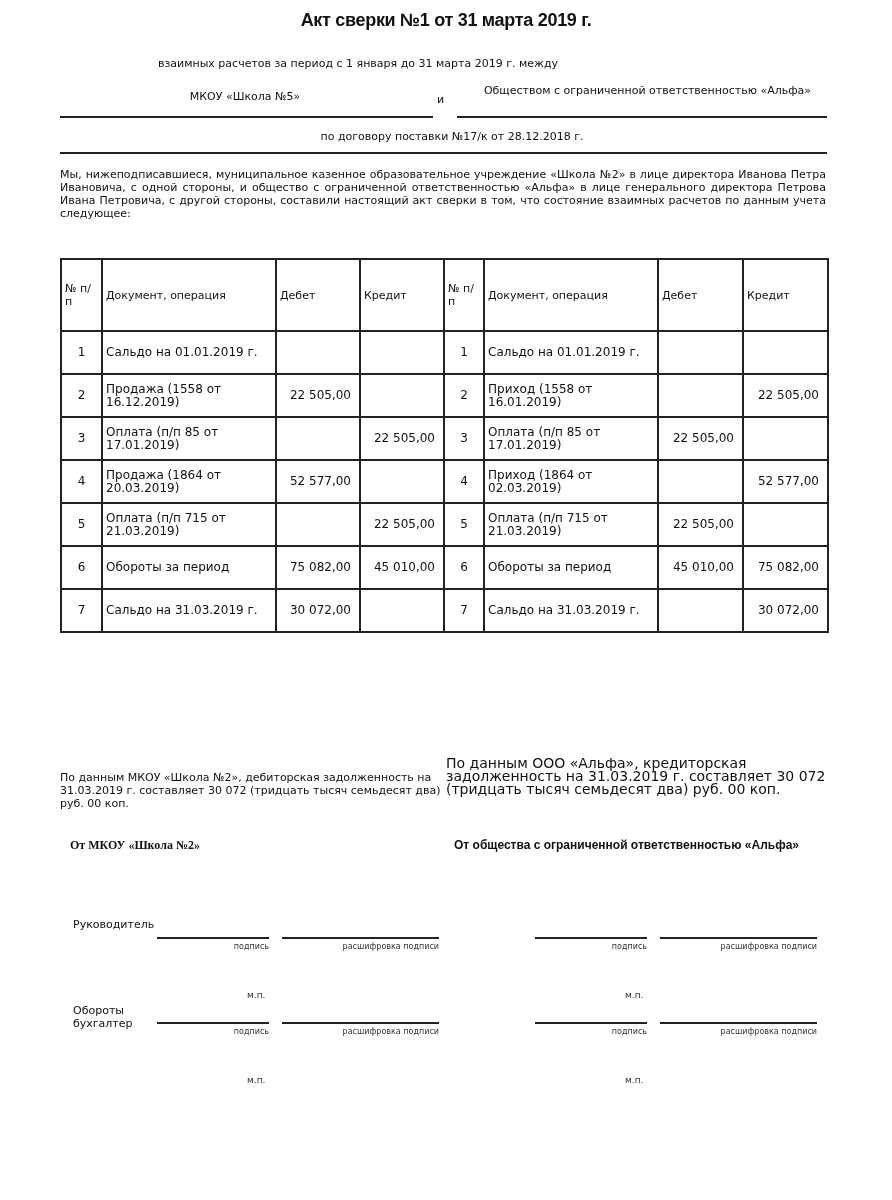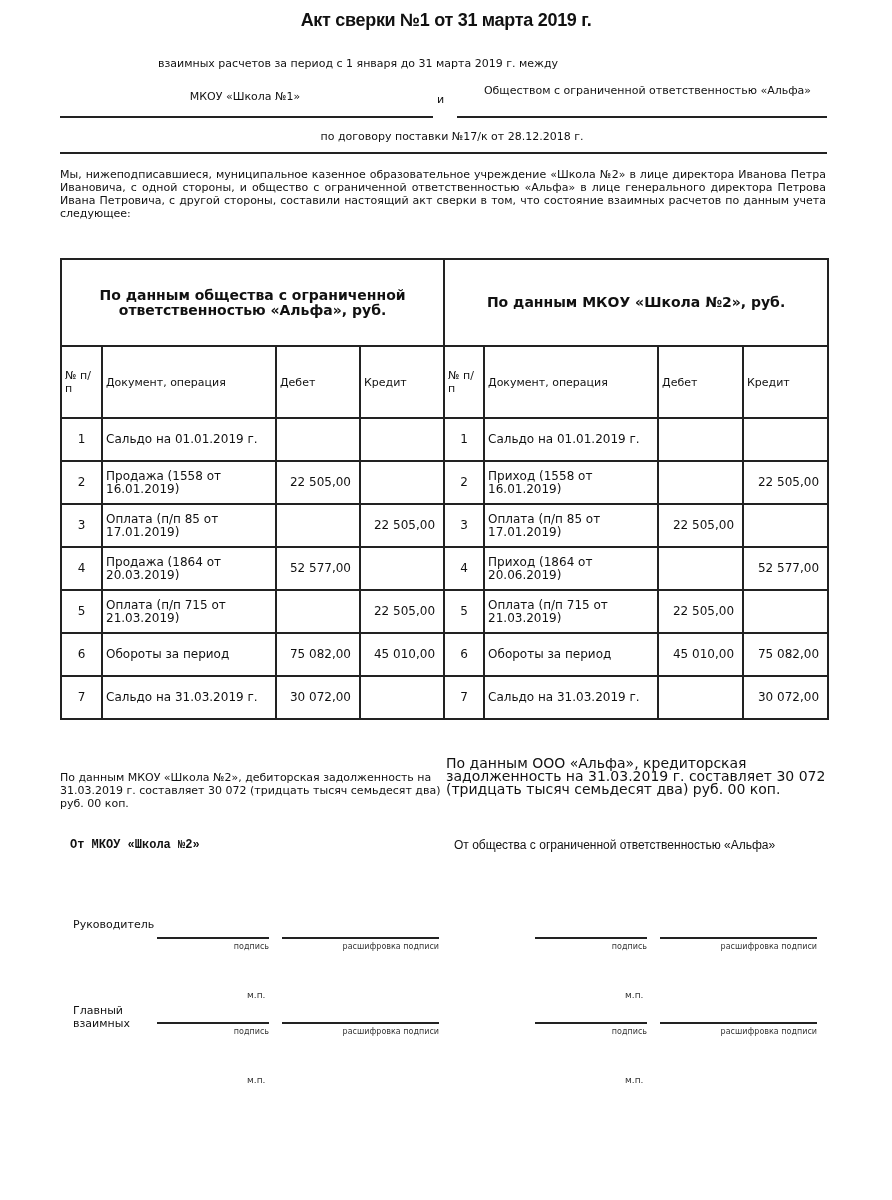--- a/index.html
+++ b/index.html
@@ -15,33 +15,33 @@
   .intro { left:60px; width:766px; top:168px; font-size:11px; line-height:13px; text-align:justify; }
   table.recon { position:absolute; left:60px; top:258px; width:767px; border-collapse:collapse; table-layout:fixed; font-size:12px; }
   table.recon td { border:2px solid #222; padding:0 3px; vertical-align:middle; }
   .hdr-big td { height:85px; text-align:center; font-weight:bold; font-size:14px; line-height:15px; }
   .hdr-cols td { height:70px; text-align:left; font-size:11px; }
   .row td { height:41px; font-size:12px; line-height:13px; }
   .c-num { text-align:center; }
   .c-amt { text-align:right; padding-right:8px !important; }
   .note-left { left:60px; width:385px; top:757px; font-size:11px; line-height:13px;margin-top:14px; }
   .note-right { left:446px; width:390px; top:757px; font-size:14px; line-height:13px; }
-  .from-left { left:70px; top:838px; font-size:12px; font-weight:bold; font-family:Liberation Mono, monospace; }
-  .from-right { left:454px; width:380px; top:838px; font-size:12px; font-weight:normal; font-family:"Liberation Sans", sans-serif; line-height:14px; }
+  .from-left { left:70px; top:838px; font-size:12px; font-weight:bold; font-family:Liberation Serif, serif; }
+  .from-right { left:454px; width:380px; top:838px; font-size:12px; font-weight:bold; font-family:"Liberation Sans", sans-serif; line-height:14px; }
   .role { left:73px; font-size:11px; line-height:13px; }
   .sig-line { height:2px; background:#222; }
   .sig-cap { font-size:8px; text-align:right; color:#333; }
   .mp { font-size:9px; color:#333; }
 </style>
 </head>
 <body>
 
 <div class="abs title">Акт сверки №1 от 31 марта 2019 г.</div>
 <div class="abs subtitle">взаимных расчетов за период с 1 января до 31 марта 2019 г. между</div>
-<div class="abs party-left">МКОУ «Школа №1»</div>
+<div class="abs party-left">МКОУ «Школа №5»</div>
 <div class="abs party-and">и</div>
 <div class="abs party-right">Обществом с ограниченной ответственностью «Альфа»</div>
 <div class="abs uline" style="left:60px;top:116px;width:373px;"></div>
 <div class="abs uline" style="left:457px;top:116px;width:370px;"></div>
 <div class="abs contract">по договору поставки №17/к от 28.12.2018 г.</div>
 <div class="abs uline" style="left:60px;top:152px;width:767px;"></div>
 
 <div class="abs intro">Мы, нижеподписавшиеся, муниципальное казенное образовательное учреждение «Школа №2» в лице директора Иванова Петра Ивановича, с одной стороны, и общество с ограниченной ответственностью «Альфа» в лице генерального директора Петрова Ивана Петровича, с другой стороны, составили настоящий акт сверки в том, что состояние взаимных расчетов по данным учета следующее:</div>
 
 <table class="recon">
@@ -49,24 +49,20 @@
     <col style="width:41px">
       <col style="width:174px">
       <col style="width:84px">
       <col style="width:84px">
     <col style="width:40px">
       <col style="width:174px">
       <col style="width:85px">
       <col style="width:85px">
   </colgroup>
   <tbody>
-      <tr class="hdr-big">
-    <td colspan="4">По данным общества с ограниченной ответственностью «Альфа», руб.</td>
-    <td colspan="4">По данным МКОУ «Школа №2», руб.</td>
-  </tr>
   <tr class="hdr-cols">
     <td>№ п/п</td>
     <td>Документ, операция</td>
     <td>Дебет</td>
     <td>Кредит</td>
     <td>№ п/п</td>
     <td>Документ, операция</td>
     <td>Дебет</td>
     <td>Кредит</td>
   </tr>
@@ -77,21 +73,21 @@
         <td>Сальдо на 01.01.2019 г.</td>
         <td class="c-amt"></td>
         <td class="c-amt"></td>
         <td class="c-num">1</td>
         <td>Сальдо на 01.01.2019 г.</td>
         <td class="c-amt"></td>
         <td class="c-amt"></td>
       </tr>
       <tr class="row">
         <td class="c-num">2</td>
-        <td>Продажа (1558 от 16.01.2019)</td>
+        <td>Продажа (1558 от 16.12.2019)</td>
         <td class="c-amt">22 505,00</td>
         <td class="c-amt"></td>
         <td class="c-num">2</td>
         <td>Приход (1558 от 16.01.2019)</td>
         <td class="c-amt"></td>
         <td class="c-amt">22 505,00</td>
       </tr>
       <tr class="row">
         <td class="c-num">3</td>
         <td>Оплата (п/п 85 от 17.01.2019)</td>
@@ -101,21 +97,21 @@
         <td>Оплата (п/п 85 от 17.01.2019)</td>
         <td class="c-amt">22 505,00</td>
         <td class="c-amt"></td>
       </tr>
       <tr class="row">
         <td class="c-num">4</td>
         <td>Продажа (1864 от 20.03.2019)</td>
         <td class="c-amt">52 577,00</td>
         <td class="c-amt"></td>
         <td class="c-num">4</td>
-        <td>Приход (1864 от 20.06.2019)</td>
+        <td>Приход (1864 от 02.03.2019)</td>
         <td class="c-amt"></td>
         <td class="c-amt">52 577,00</td>
       </tr>
       <tr class="row">
         <td class="c-num">5</td>
         <td>Оплата (п/п 715 от 21.03.2019)</td>
         <td class="c-amt"></td>
         <td class="c-amt">22 505,00</td>
         <td class="c-num">5</td>
         <td>Оплата (п/п 715 от 21.03.2019)</td>
@@ -145,21 +141,21 @@
     </tbody>
 </table>
 
 <div class="abs note-left">По данным МКОУ «Школа №2», дебиторская задолженность на 31.03.2019 г. составляет 30 072 (тридцать тысяч семьдесят два) руб. 00 коп.</div>
 <div class="abs note-right">По данным ООО «Альфа», кредиторская задолженность на 31.03.2019 г. составляет 30 072 (тридцать тысяч семьдесят два) руб. 00 коп.</div>
 
 <div class="abs from-left">От МКОУ «Школа №2»</div>
 <div class="abs from-right">От общества с ограниченной ответственностью «Альфа»</div>
 
 <div class="abs role" style="top:918px;">Руководитель</div>
-<div class="abs role" style="top:1004px;width:60px;">Главный взаимных</div>
+<div class="abs role" style="top:1004px;width:60px;">Обороты бухгалтер</div>
 
 <div id="sig-blocks">
     <div class="abs sig-line" style="left:157px;top:937px;width:112px;"></div>
     <div class="abs sig-line" style="left:282px;top:937px;width:157px;"></div>
     <div class="abs sig-cap" style="left:157px;top:942px;width:112px;">подпись</div>
     <div class="abs sig-cap" style="left:282px;top:942px;width:157px;">расшифровка подписи</div>
     <div class="abs mp" style="left:247px;top:990px;">м.п.</div>
     <div class="abs sig-line" style="left:157px;top:1022px;width:112px;"></div>
     <div class="abs sig-line" style="left:282px;top:1022px;width:157px;"></div>
     <div class="abs sig-cap" style="left:157px;top:1027px;width:112px;">подпись</div>

